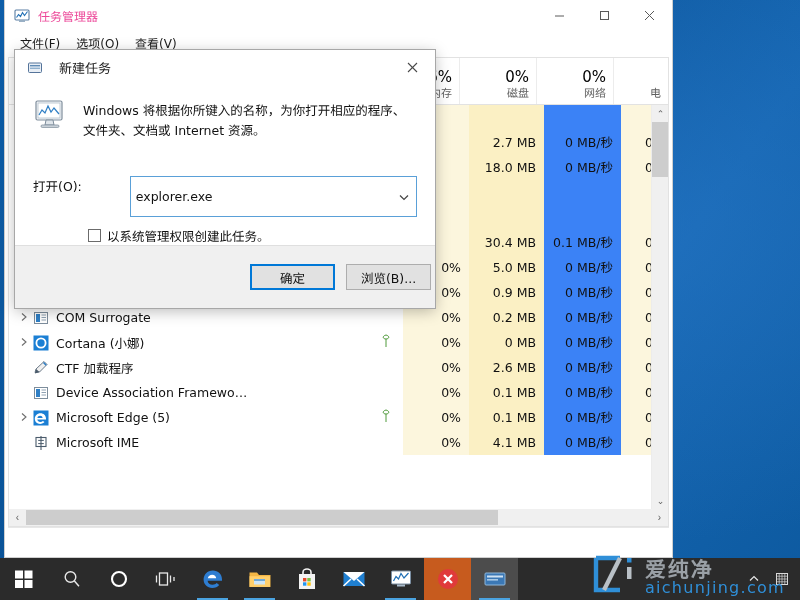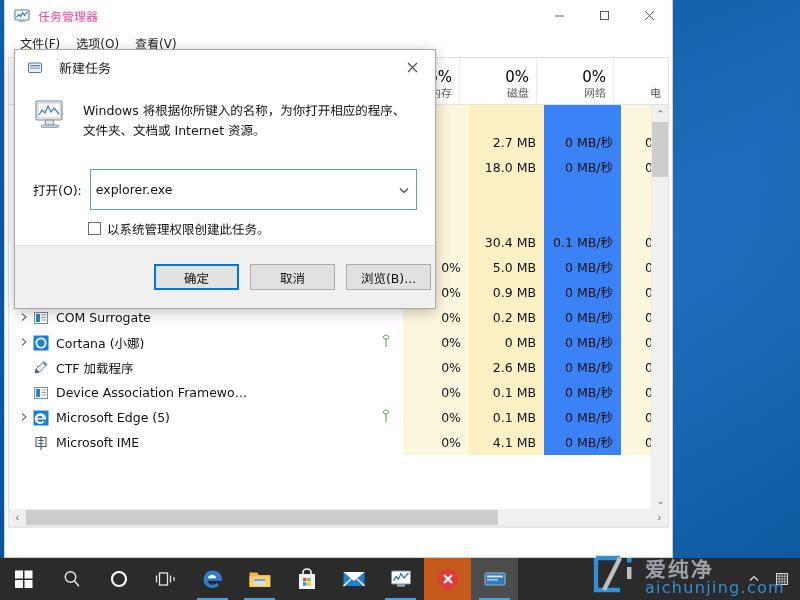--- a/index.html
+++ b/index.html
@@ -113,21 +113,21 @@
   #dlg-title { flex:0 0 35px; background:#fff; display:flex; align-items:center; position:relative; }
   #dlg-title .dico{ margin-left:12px; width:16px; height:16px;}
   #dlg-title-text{ margin-left:16px; font-size:13px; color:#1a1a1a;
                    font-family:Liberation Serif, serif;}
   #dlg-close{ position:absolute; right:0; top:0; width:45px; height:35px;
               display:flex; align-items:center; justify-content:center; color:#4a4a4a;}
   #dlg-body{ flex:1 1 auto; background:#fff; padding: 14px 18px 0 18px; position:relative; }
   #dlg-desc-row{ display:flex; gap:14px; align-items:flex-start; }
   #dlg-desc{ font-size:12.5px; color:#111; line-height:20px; padding-top:2px;
              font-family:"DejaVu Sans","Liberation Sans",sans-serif;}
-  #open-row{ display:flex; align-items:center; margin-top:28px; }
+  #open-row{ display:flex; align-items:flex-start; margin-top:35px;gap:40px; }
   #open-label{ font-size:12.5px; color:#111; white-space:nowrap;
                font-family:"DejaVu Sans","Liberation Sans",sans-serif;}
   #open-combo{ flex:1 1 auto; margin-left:8px; height:41px; border:1px solid #5aa0d8; background:#fff;
                display:flex; align-items:center; position:relative; }
   #open-input{ border:none; outline:none; flex:1 1 auto; height:22px; padding-left:5px;
                font-size:12.5px; color:#111; background:transparent;
                font-family:"DejaVu Sans","Liberation Sans",sans-serif;}
   #open-arrow{ width:24px; height:22px; display:flex; align-items:center; justify-content:center; color:#444;}
   #chk-row{ display:flex; align-items:center; margin-top:9px; margin-left:55px; }
   #chk-box{ width:13px; height:13px; border:1px solid #6b6b6b; background:#fff; flex:0 0 13px;}
@@ -527,21 +527,20 @@
     </div>
 
     <div id="chk-row">
       <span id="chk-box"></span>
       <span id="chk-label">以系统管理权限创建此任务。</span>
     </div>
   </div>
 
   <div id="dlg-footer">
     <div class="dbtn default">确定</div>
-    <div class="dbtn">取消</div>
     <div class="dbtn">浏览(B)...</div>
   </div>
 </div>
 
 <div id="taskbar">
   <div class="tb-item start">
     <svg width="20" height="20" viewBox="0 0 20 20">
       <rect x="1" y="1.5" width="8" height="8" fill="#ffffff"></rect>
       <rect x="10.5" y="1.5" width="8" height="8" fill="#ffffff"></rect>
       <rect x="1" y="11" width="8" height="8" fill="#ffffff"></rect>

